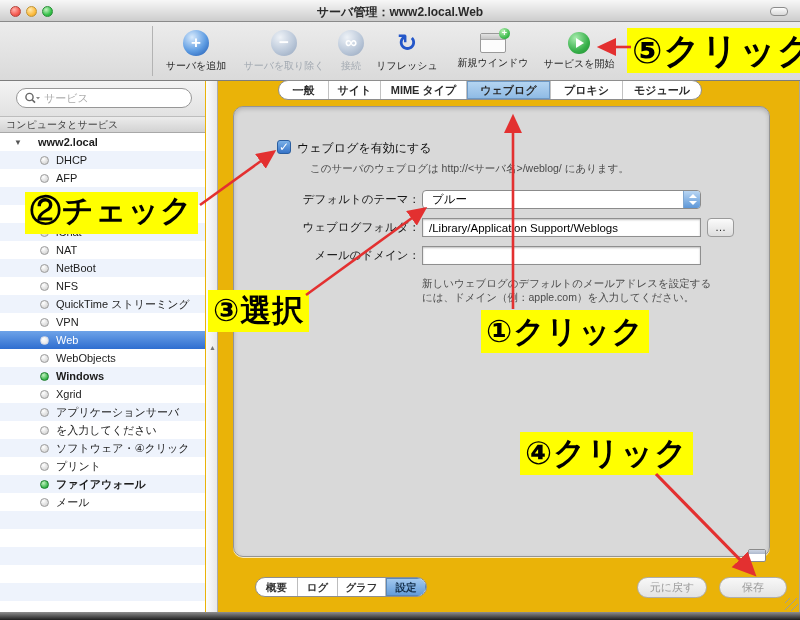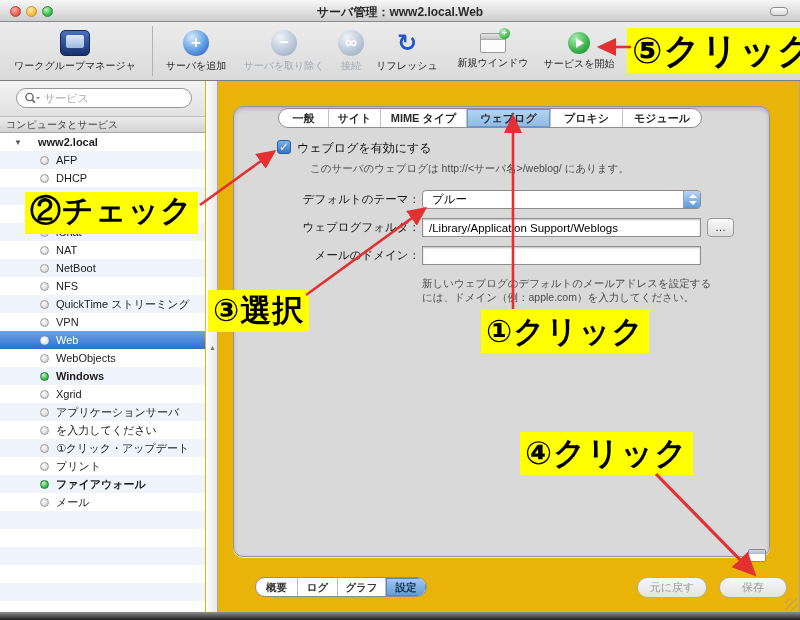--- a/index.html
+++ b/index.html
@@ -77,21 +77,21 @@
   .row.bold .label { font-weight:bold; }
   .row.selected { background:linear-gradient(#6ea3e8,#2f6ed0); color:#fff; }
   .scrollstrip { position:absolute; left:206px; top:81px; width:12px; height:531px;
     background:linear-gradient(to right,#fdfdfd,#e8e8e8); border-right:1px solid #ababab; }
   .scrollstrip .uparrow { position:absolute; left:3px; top:263px; font-size:7px; color:#777; }
 
   
   .panel { position:absolute; left:233px; top:106px; width:537px; height:451px;
     background:#d9d9d9; border:1px solid #949494; border-radius:10px;
     box-shadow:inset 0 2px 4px rgba(0,0,0,.18), 0 1px 0 rgba(255,255,255,.75); }
-  .tabbar { position:absolute; left:278px; top:108px; width:424px; height:20px;
+  .tabbar { position:absolute; left:278px; top:80px; width:424px; height:20px;
     background:#fff; border:1px solid #8e8e8e; border-radius:10px; display:flex;
     overflow:hidden; align-items:stretch; }
   .tab { font-size:11px; font-weight:bold; color:#2b2b2b; line-height:18px; text-align:center;
     border-right:1px solid #c2c2c2; flex:0 0 auto; }
   .tab:last-child { border-right:none; }
   .tab.selected { background:linear-gradient(#b6d6f2,#8db9e4); box-shadow:inset 0 0 0 1px #6d99c6; }
 
   .formtext { position:absolute; font-size:10.5px; color:#4a4a4a; white-space:nowrap; }
   .flabel { position:absolute; left:240px; width:180px; text-align:right;
     font-size:11.5px; color:#151515; white-space:nowrap; }
@@ -152,24 +152,20 @@
 
   <div class="titlebar">
     <div class="tl red"></div>
     <div class="tl yellow"></div>
     <div class="tl green"></div>
     <div class="title">サーバ管理：www2.local.Web</div>
     <div class="toolbar-pill"></div>
   </div>
 
   <div class="toolbar">
-    <div class="titem" style="left:0; width:150px;">
-      <div class="wgmicon"></div>
-      <span class="lbl">ワークグループマネージャ</span>
-    </div>
     <div class="tsep"></div>
     <div class="titem" style="left:156px; width:80px;">
       <div class="globe">+</div>
       <span class="lbl">サーバを追加</span>
     </div>
     <div class="titem disabled" style="left:236px; width:96px;">
       <div class="globe off">−</div>
       <span class="lbl">サーバを取り除く</span>
     </div>
     <div class="titem disabled" style="left:332px; width:38px;">
@@ -204,25 +200,25 @@
       </div>
     </div>
     <div class="listheader">コンピュータとサービス</div>
     <div class="servicelist">
       <div class="row computer">
         <span class="disclosure">▼</span>
         <span class="label">www2.local</span>
       </div>
       <div class="row">
           <span class="dot"></span>
+          <span class="label">DHCP</span>
+        </div>
+      <div class="row">
+          <span class="dot"></span>
           <span class="label">AFP</span>
-        </div>
-      <div class="row">
-          <span class="dot"></span>
-          <span class="label">DHCP</span>
         </div>
       <div class="row">
           <span class="dot"></span>
           <span class="label">DNS</span>
         </div>
       <div class="row">
           <span class="dot"></span>
           <span class="label">FTP</span>
         </div>
       <div class="row">
@@ -268,21 +264,21 @@
       <div class="row">
           <span class="dot"></span>
           <span class="label">アプリケーションサーバ</span>
         </div>
       <div class="row">
           <span class="dot"></span>
           <span class="label">を入力してください</span>
         </div>
       <div class="row">
           <span class="dot"></span>
-          <span class="label">①クリック・アップデート</span>
+          <span class="label">ソフトウェア・④クリック</span>
         </div>
       <div class="row">
           <span class="dot"></span>
           <span class="label">プリント</span>
         </div>
       <div class="row bold">
           <span class="dot green"></span>
           <span class="label">ファイアウォール</span>
         </div>
       <div class="row">

